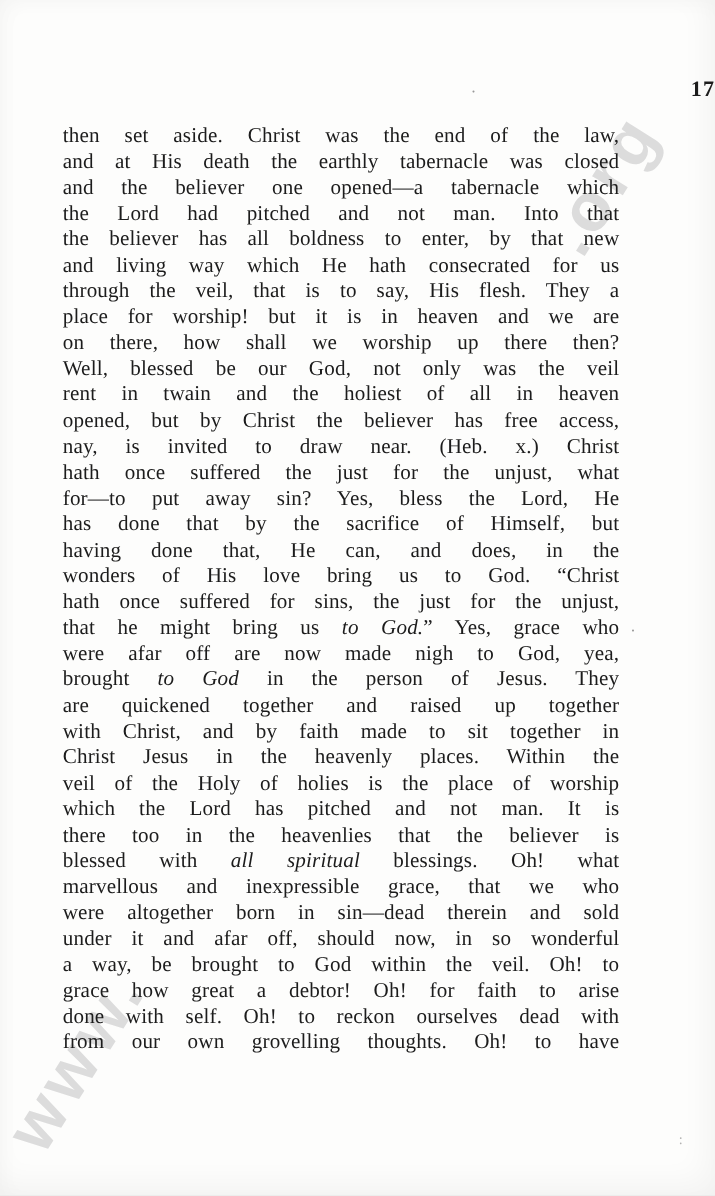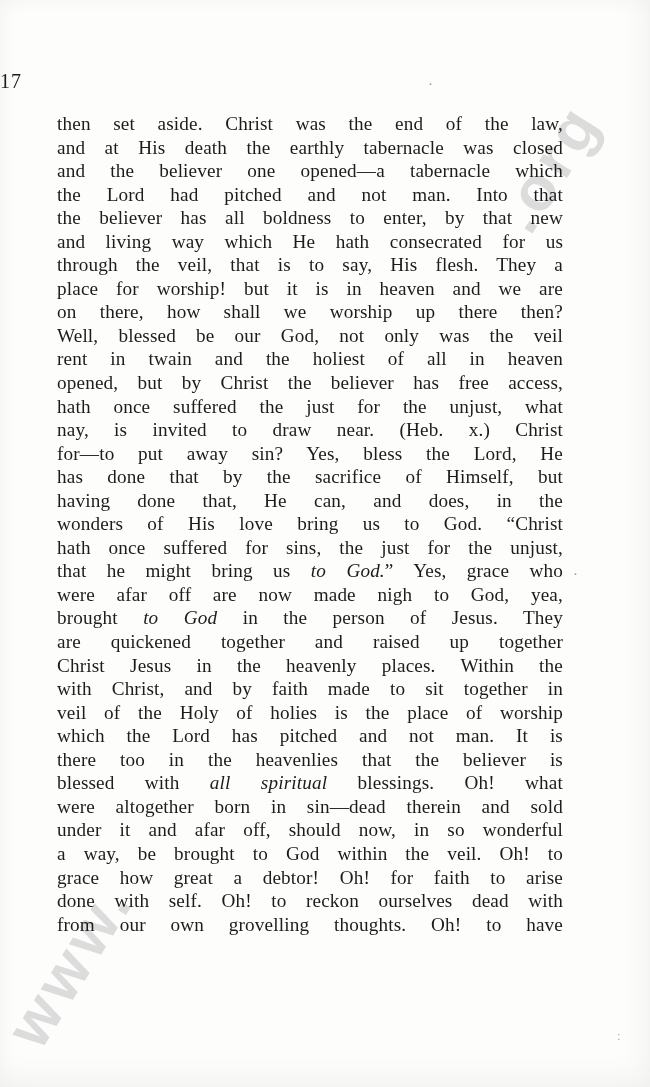--- a/index.html
+++ b/index.html
@@ -31,23 +31,23 @@
     z-index: 0;
     user-select: none;
   }
   .wm-org  { top: 190px; left: 512px; }
   .wm-www  { top: 1005px; left: 22px; }
   .page-number {
     position: absolute;
     top: 70px;
     left: 0;
     right: 0;
-    text-align: left;
+    text-align: right;
     font-size: 20px;
-    font-weight: 400;
+    font-weight: 700;
     letter-spacing: 1px;
     z-index: 2;
   }
   .text-block {
     position: absolute;
     top: 112px;
     left: 57px;
     width: 506px;
     font-size: 19.2px;
     line-height: 23.55px;
@@ -92,37 +92,38 @@
       <div class="line"><span>and the believer one opened—a tabernacle which</span></div>
       <div class="line"><span>the Lord had pitched and not man. Into that</span></div>
       <div class="line"><span>the believer has all boldness to enter, by that new</span></div>
       <div class="line"><span>and living way which He hath consecrated for us</span></div>
       <div class="line"><span>through the veil, that is to say, His flesh. They a</span></div>
       <div class="line"><span>place for worship! but it is in heaven and we are</span></div>
       <div class="line"><span>on there, how shall we worship up there then?</span></div>
       <div class="line"><span>Well, blessed be our God, not only was the veil</span></div>
       <div class="line"><span>rent in twain and the holiest of all in heaven</span></div>
       <div class="line"><span>opened, but by Christ the believer has free access,</span></div>
+      <div class="line"><span>nay, is invited to draw near. (Heb. x.) Christ</span></div>
       <div class="line"><span>hath once suffered the just for the unjust, what</span></div>
-      <div class="line"><span>nay, is invited to draw near. (Heb. x.) Christ</span></div>
       <div class="line"><span>for—to put away sin? Yes, bless the Lord, He</span></div>
       <div class="line"><span>has done that by the sacrifice of Himself, but</span></div>
       <div class="line"><span>having done that, He can, and does, in the</span></div>
       <div class="line"><span>wonders of His love bring us to God. “Christ</span></div>
       <div class="line"><span>hath once suffered for sins, the just for the unjust,</span></div>
       <div class="line"><span>that he might bring us </span><i>to God.</i><span>” Yes, grace who</span></div>
       <div class="line"><span>were afar off are now made nigh to God, yea,</span></div>
       <div class="line"><span>brought </span><i>to God</i><span> in the person of Jesus. They</span></div>
       <div class="line"><span>are quickened together and raised up together</span></div>
+      <div class="line"><span>with Christ, and by faith made to sit together in</span></div>
       <div class="line"><span>Christ Jesus in the heavenly places. Within the</span></div>
-      <div class="line"><span>with Christ, and by faith made to sit together in</span></div>
       <div class="line"><span>veil of the Holy of holies is the place of worship</span></div>
       <div class="line"><span>which the Lord has pitched and not man. It is</span></div>
       <div class="line"><span>there too in the heavenlies that the believer is</span></div>
       <div class="line"><span>blessed with </span><i>all spiritual</i><span> blessings. Oh! what</span></div>
+      <div class="line"><span>marvellous and inexpressible grace, that we who</span></div>
       <div class="line"><span>were altogether born in sin—dead therein and sold</span></div>
       <div class="line"><span>under it and afar off, should now, in so wonderful</span></div>
       <div class="line"><span>a way, be brought to God within the veil. Oh! to</span></div>
       <div class="line"><span>grace how great a debtor! Oh! for faith to arise</span></div>
       <div class="line"><span>done with self. Oh! to reckon ourselves dead with</span></div>
       <div class="line"><span>from our own grovelling thoughts. Oh! to have</span></div>
     </div>
 
 </div>
 

